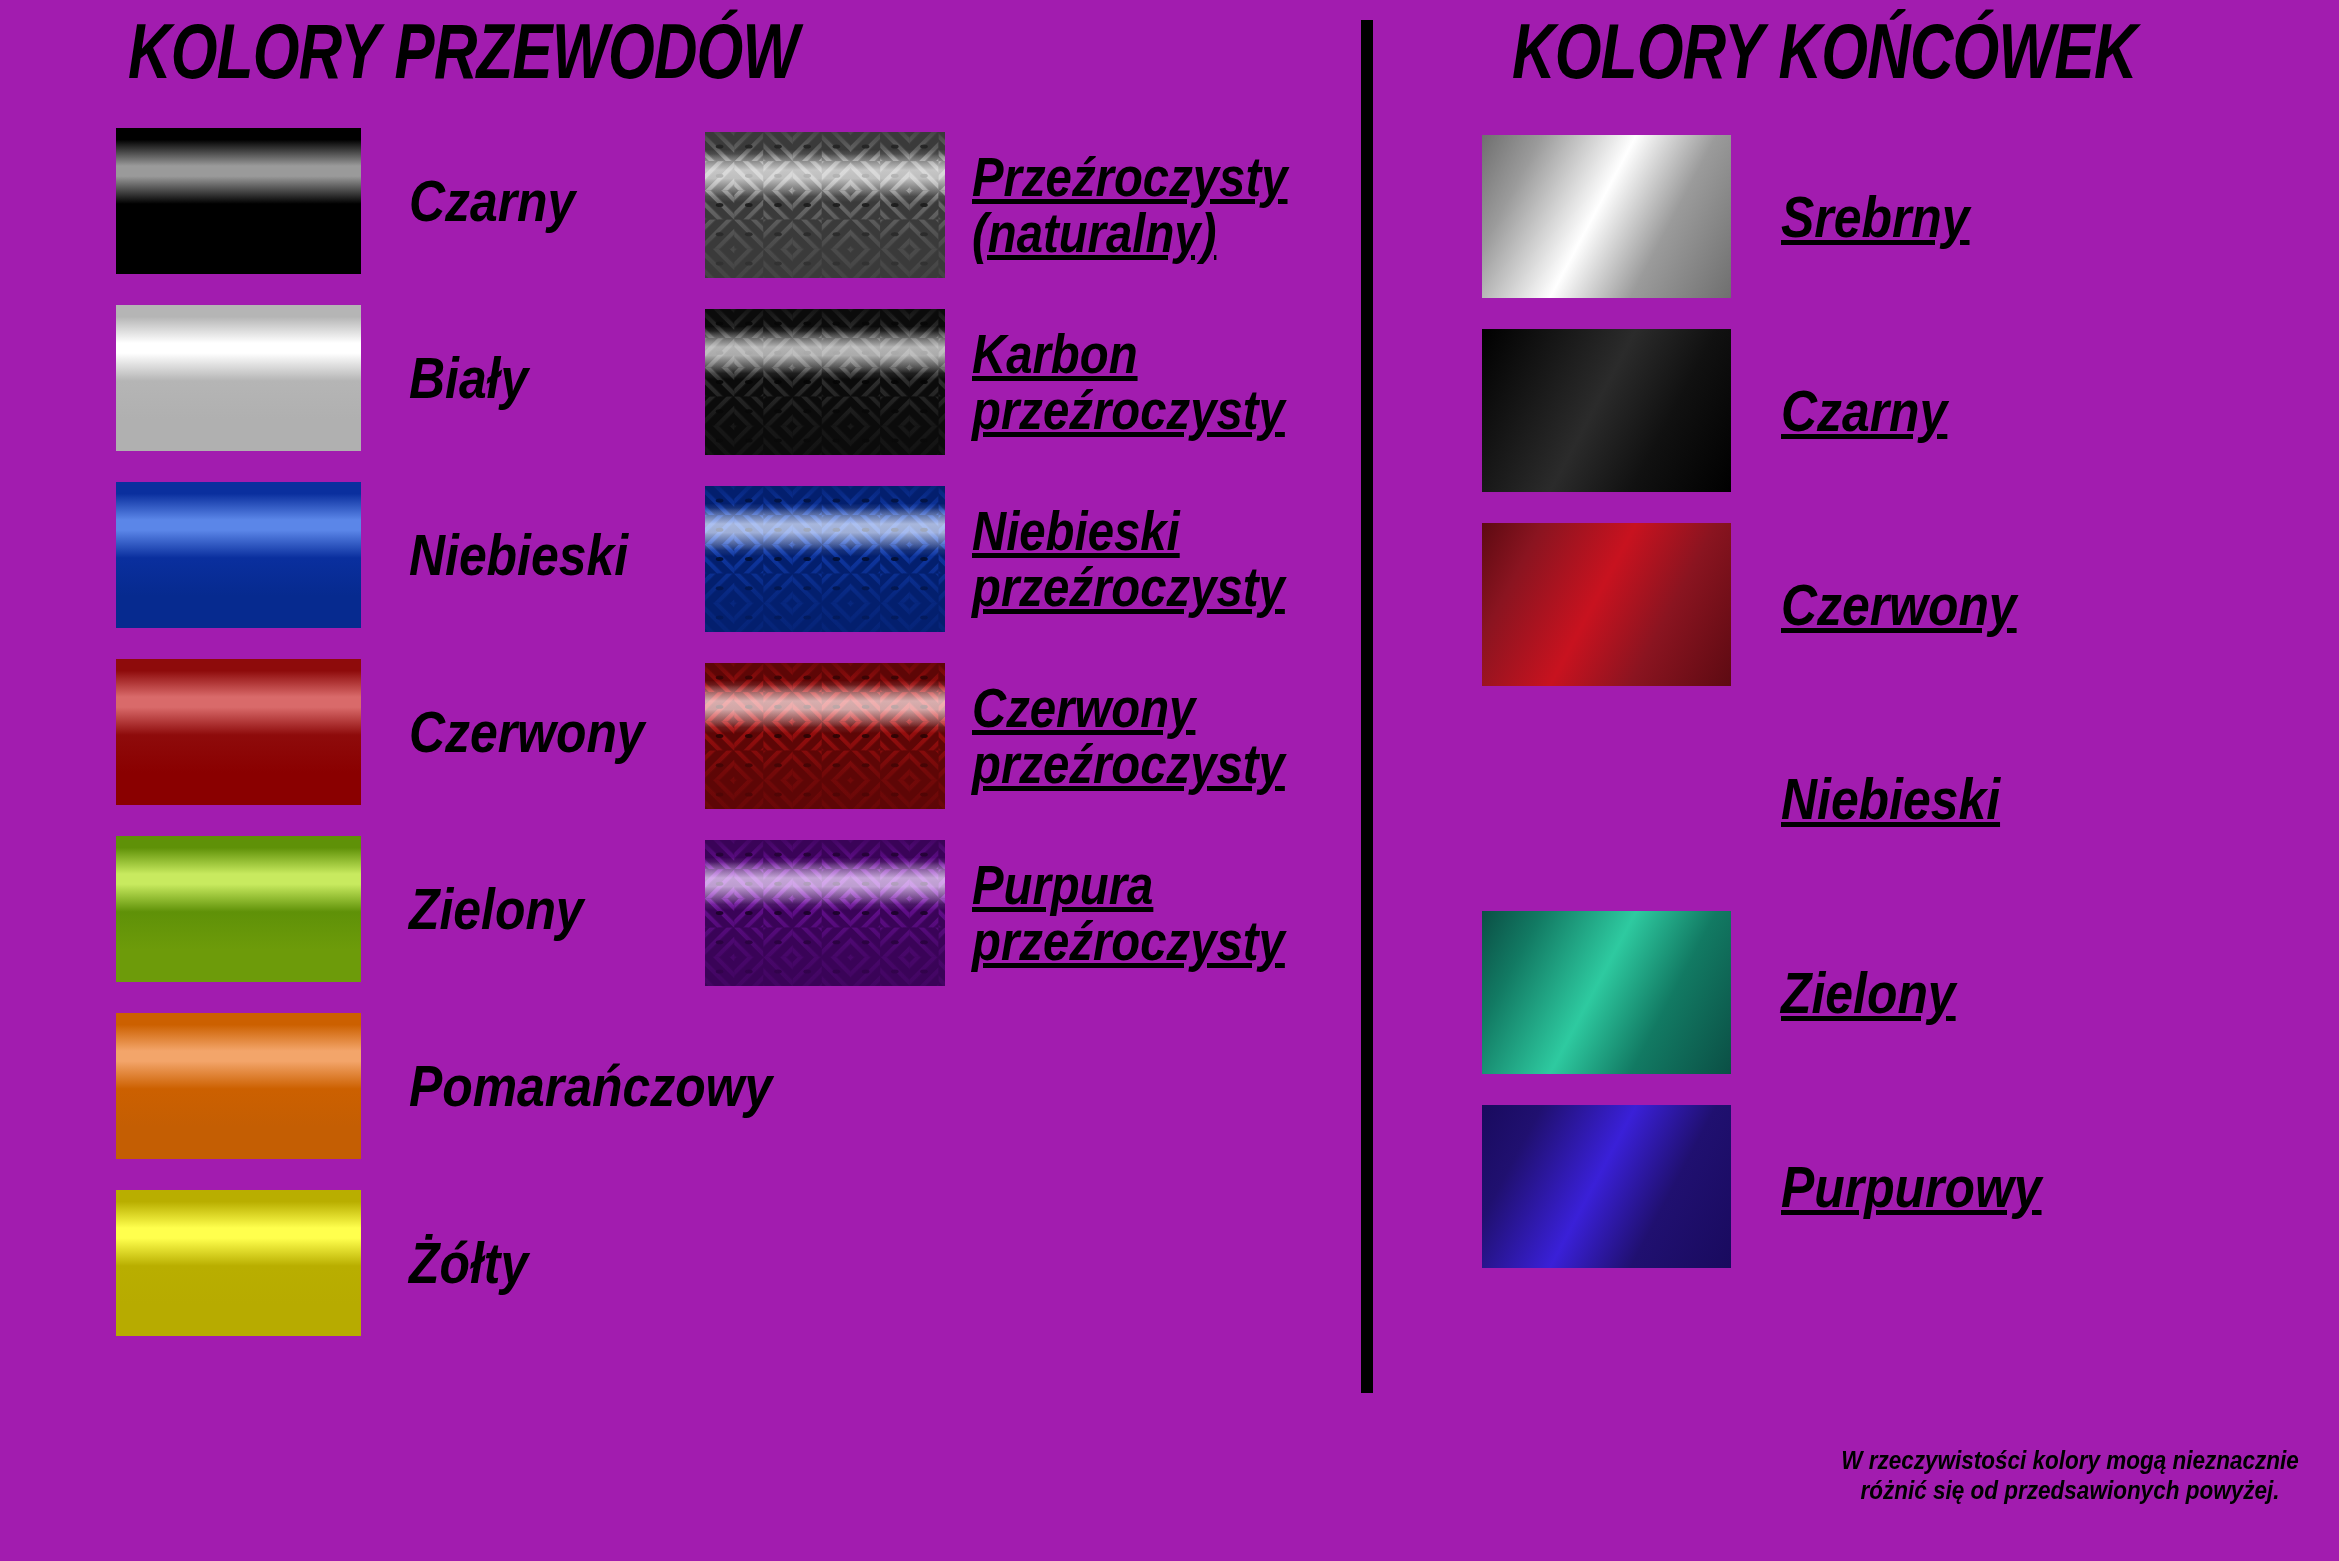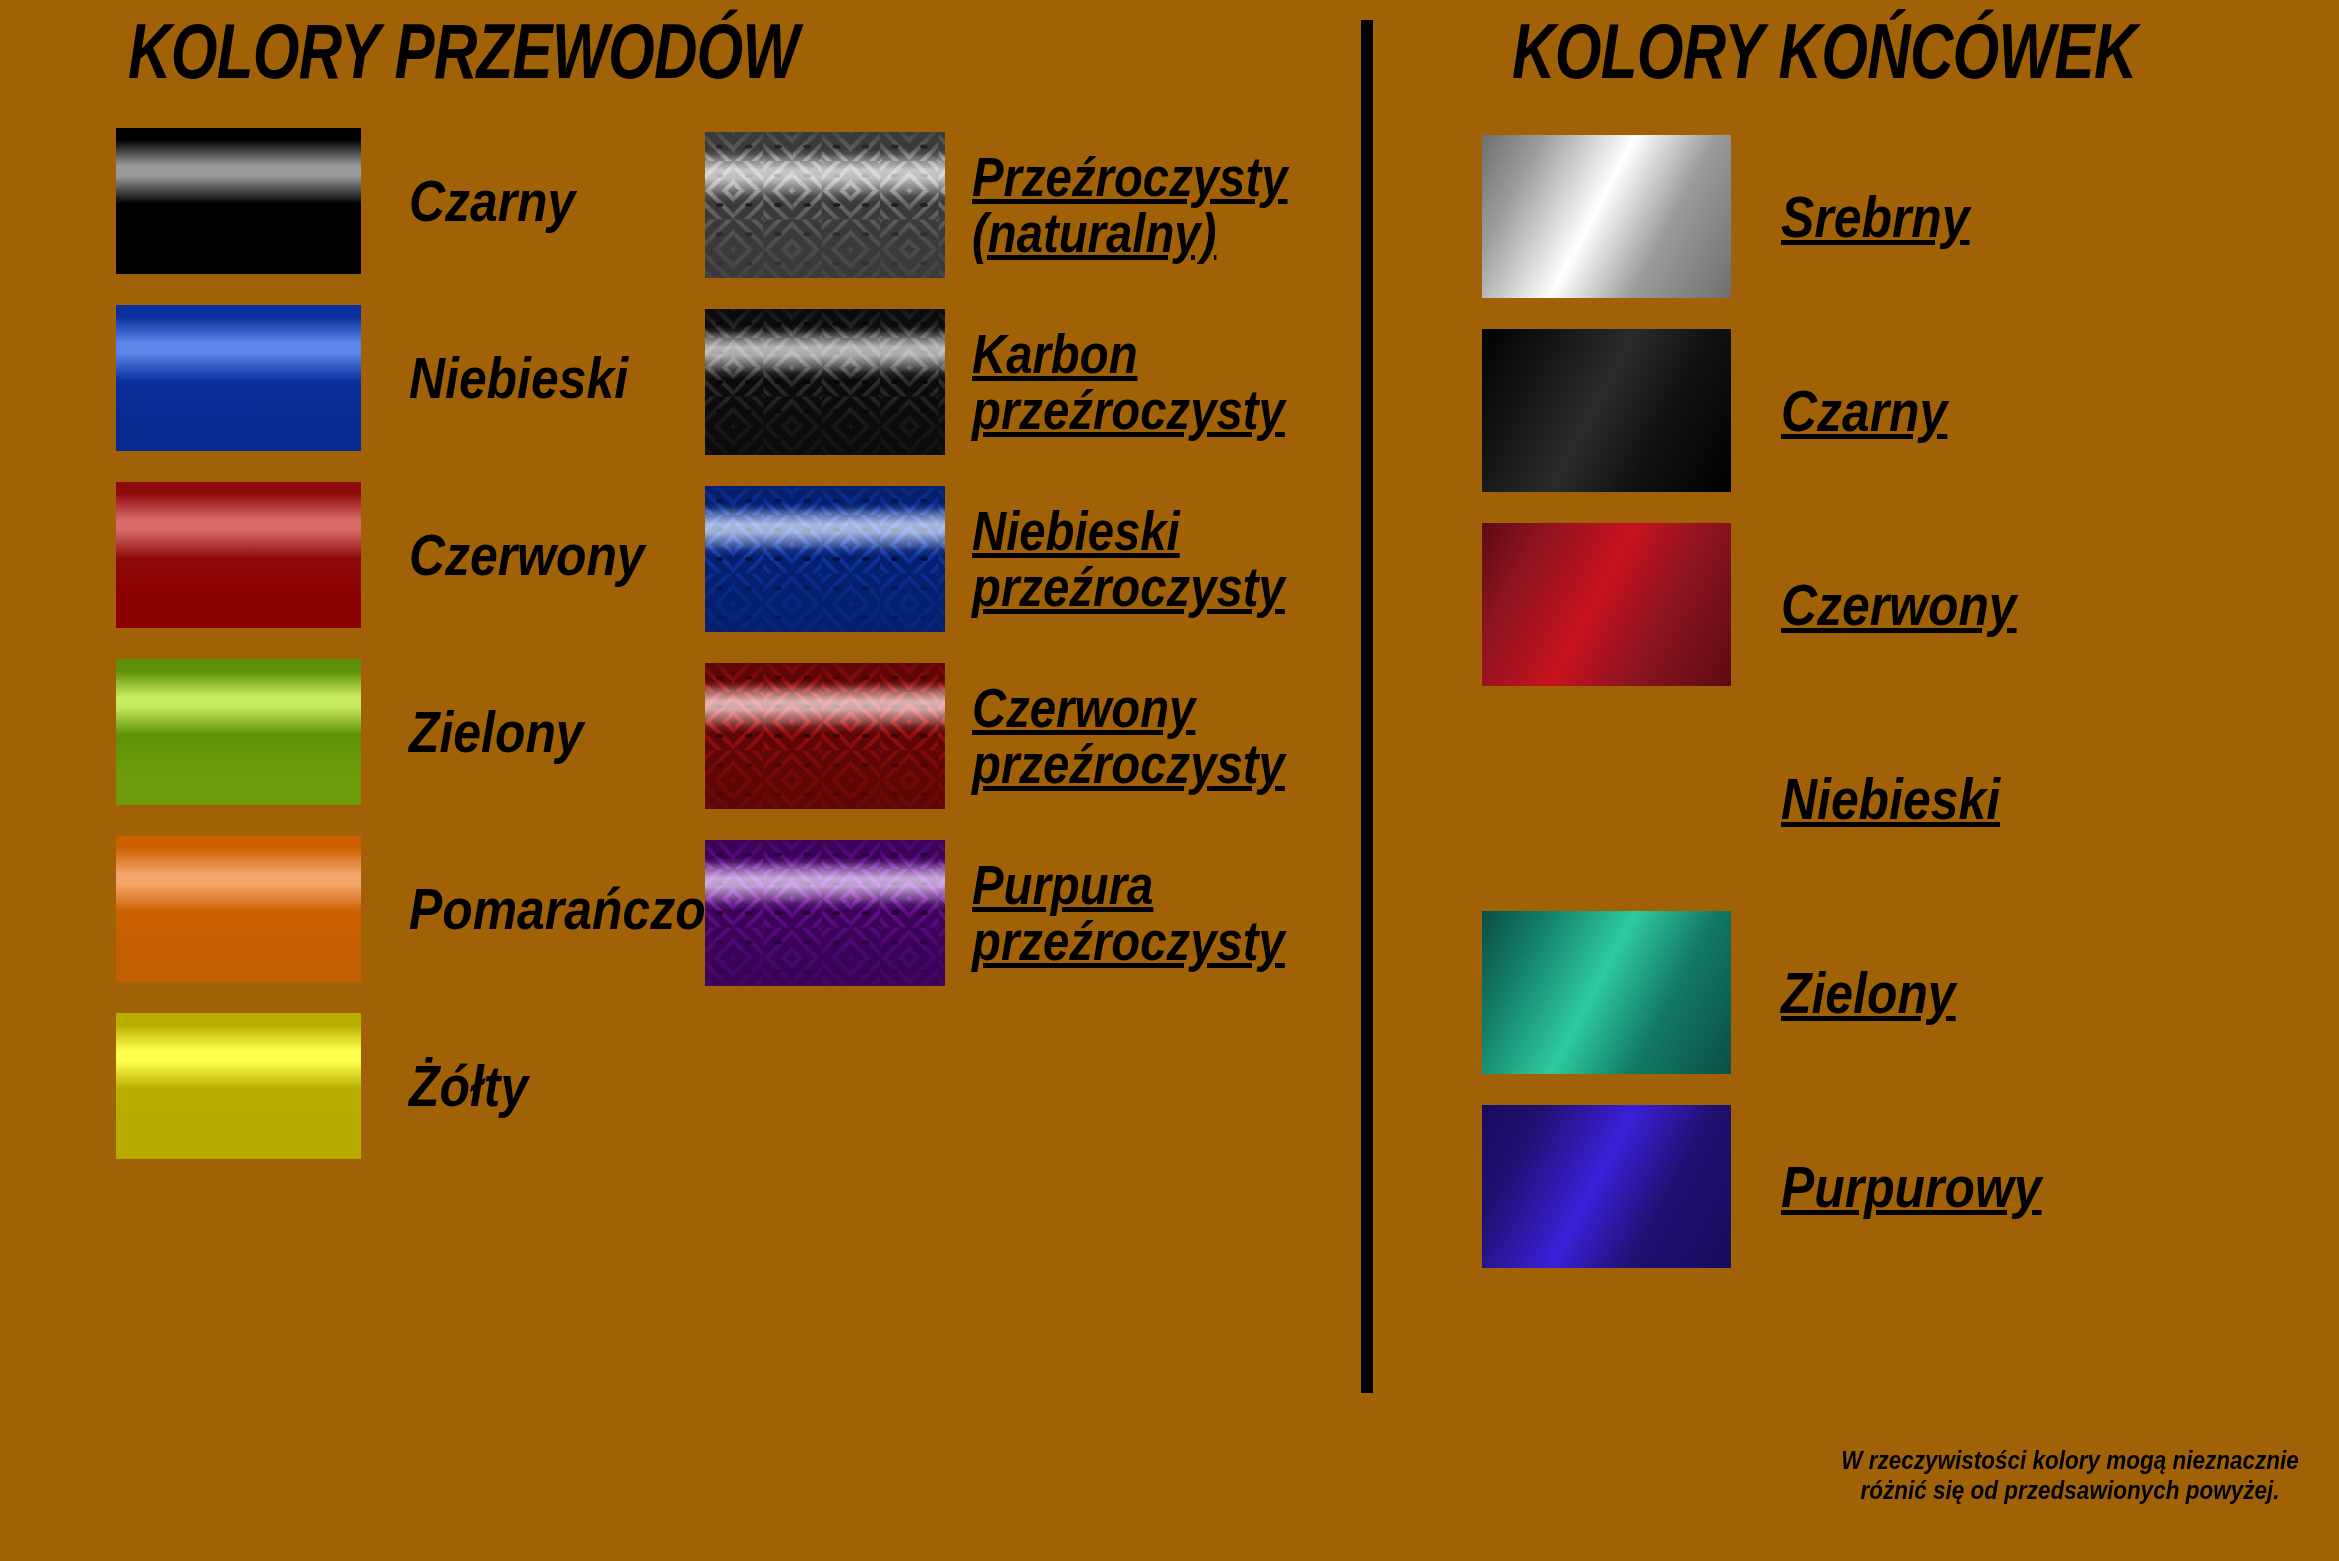--- a/index.html
+++ b/index.html
@@ -9,21 +9,21 @@
     height: 1562px;
     background: #ffffff;
     font-family: "Liberation Sans", sans-serif;
     overflow: hidden;
   }
 
   .sheet {
     position: relative;
     width: 2339px;
     height: 1562px;
-    background: #a16207;
+    background: #a21caf;
   }
 
   
   .heading {
     position: absolute;
     font-family: "Liberation Sans", sans-serif;
     font-weight: 700;
     font-style: italic;
     color: #000000;
     white-space: nowrap;
@@ -128,20 +128,24 @@
   <div class="heading" id="heading-left">KOLORY PRZEWODÓW</div>
 
   <div class="heading" id="heading-right">KOLORY KOŃCÓWEK</div>
 
   <div id="divider"></div>
 
   <div class="column" id="col-solid">
       <div class="row">
         <div class="swatch" style="background: linear-gradient(rgb(0, 0, 0) 0%, rgb(0, 0, 0) 8%, rgb(154, 154, 154) 26%, rgb(154, 154, 154) 33%, rgb(0, 0, 0) 52%, rgb(0, 0, 0) 78%, rgb(0, 0, 0) 100%);"></div>
         <div class="label">Czarny</div>
+      </div>
+      <div class="row">
+        <div class="swatch" style="background: linear-gradient(rgb(181, 181, 181) 0%, rgb(181, 181, 181) 8%, rgb(255, 255, 255) 26%, rgb(255, 255, 255) 33%, rgb(181, 181, 181) 52%, rgb(176, 176, 176) 78%, rgb(176, 176, 176) 100%);"></div>
+        <div class="label">Biały</div>
       </div>
       <div class="row">
         <div class="swatch" style="background: linear-gradient(rgb(10, 47, 158) 0%, rgb(10, 47, 158) 8%, rgb(91, 134, 232) 26%, rgb(91, 134, 232) 33%, rgb(10, 47, 158) 52%, rgb(6, 42, 143) 78%, rgb(6, 42, 143) 100%);"></div>
         <div class="label">Niebieski</div>
       </div>
       <div class="row">
         <div class="swatch" style="background: linear-gradient(rgb(142, 11, 11) 0%, rgb(142, 11, 11) 8%, rgb(217, 106, 106) 26%, rgb(217, 106, 106) 33%, rgb(142, 11, 11) 52%, rgb(138, 0, 0) 78%, rgb(138, 0, 0) 100%);"></div>
         <div class="label">Czerwony</div>
       </div>
       <div class="row">

